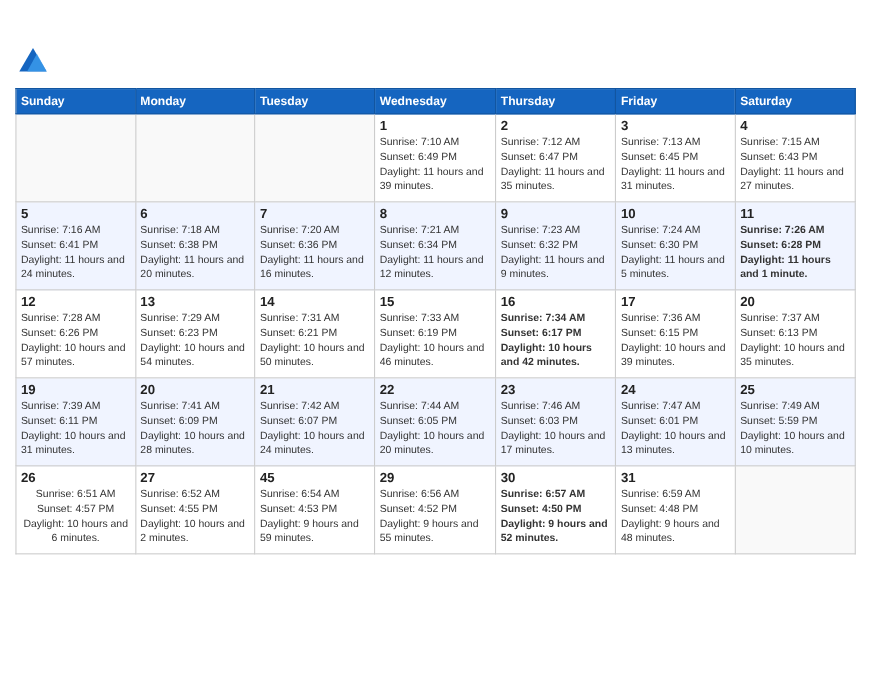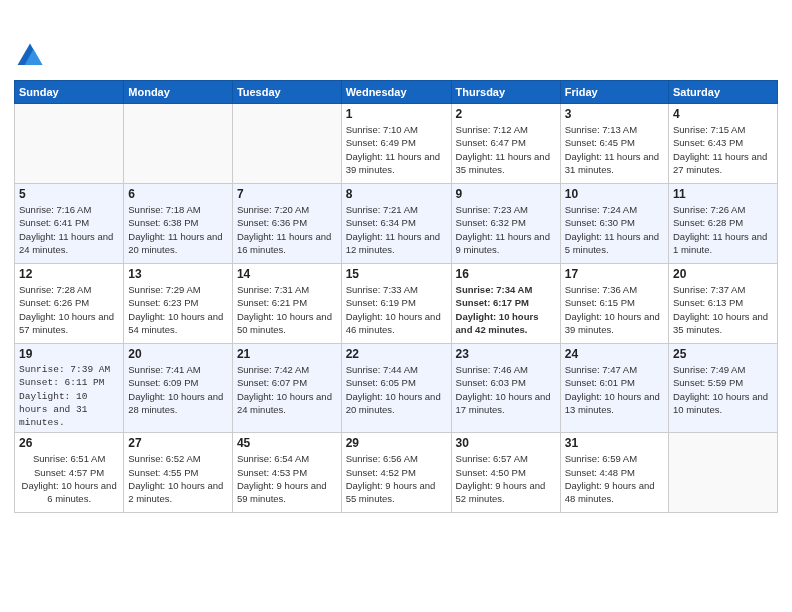--- a/index.html
+++ b/index.html
@@ -189,21 +189,21 @@
 Daylight: 11 hours and 9 minutes.</div>
           </td>
           <td>
             <div class="day-num">10</div>
             <div class="day-info" style="white-space: pre-line;">Sunrise: 7:24 AM
 Sunset: 6:30 PM
 Daylight: 11 hours and 5 minutes.</div>
           </td>
           <td>
             <div class="day-num">11</div>
-            <div class="day-info" style="white-space: pre-line;">Sunrise: 7:26 AM
+            <div class="day-info" style="white-space: pre-line; font-weight: bold;">Sunrise: 7:26 AM
 Sunset: 6:28 PM
 Daylight: 11 hours and 1 minute.</div>
           </td>
         </tr>
         <tr>
           <td>
             <div class="day-num">12</div>
             <div class="day-info" style="white-space: pre-line;">Sunrise: 7:28 AM
 Sunset: 6:26 PM
 Daylight: 10 hours and 57 minutes.</div>
@@ -241,21 +241,21 @@
           <td>
             <div class="day-num">20</div>
             <div class="day-info" style="white-space: pre-line;">Sunrise: 7:37 AM
 Sunset: 6:13 PM
 Daylight: 10 hours and 35 minutes.</div>
           </td>
         </tr>
         <tr class="alt-row">
           <td>
             <div class="day-num">19</div>
-            <div class="day-info" style="white-space: pre-line; font-family: Liberation Mono, monospace;">Sunrise: 7:39 AM
+            <div class="day-info" style="white-space: pre-line;">Sunrise: 7:39 AM
 Sunset: 6:11 PM
 Daylight: 10 hours and 31 minutes.</div>
           </td>
           <td>
             <div class="day-num">20</div>
             <div class="day-info" style="white-space: pre-line;">Sunrise: 7:41 AM
 Sunset: 6:09 PM
 Daylight: 10 hours and 28 minutes.</div>
           </td>
           <td>
@@ -309,21 +309,21 @@
 Daylight: 9 hours and 59 minutes.</div>
           </td>
           <td>
             <div class="day-num">29</div>
             <div class="day-info" style="white-space: pre-line;">Sunrise: 6:56 AM
 Sunset: 4:52 PM
 Daylight: 9 hours and 55 minutes.</div>
           </td>
           <td>
             <div class="day-num">30</div>
-            <div class="day-info" style="white-space: pre-line;">Sunrise: 6:57 AM
+            <div class="day-info" style="white-space: pre-line; font-weight: bold;">Sunrise: 6:57 AM
 Sunset: 4:50 PM
 Daylight: 9 hours and 52 minutes.</div>
           </td>
           <td>
             <div class="day-num">31</div>
             <div class="day-info" style="white-space: pre-line;">Sunrise: 6:59 AM
 Sunset: 4:48 PM
 Daylight: 9 hours and 48 minutes.</div>
           </td>
           <td class="empty"></td>

